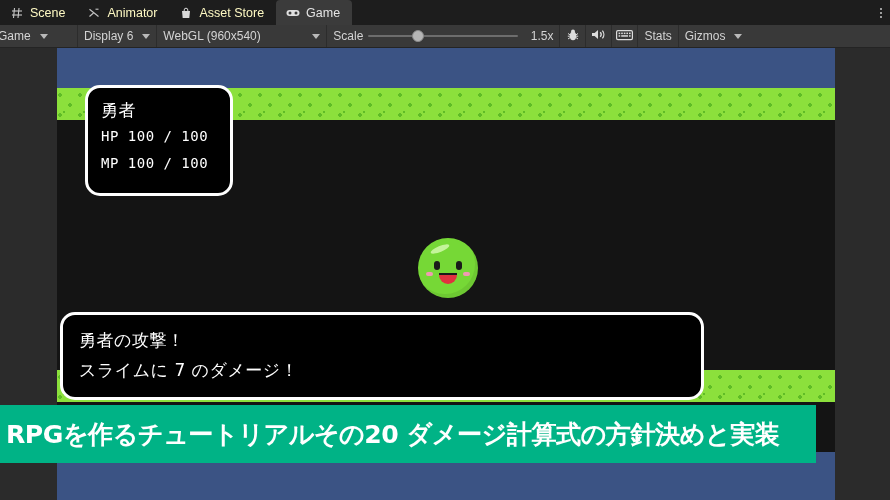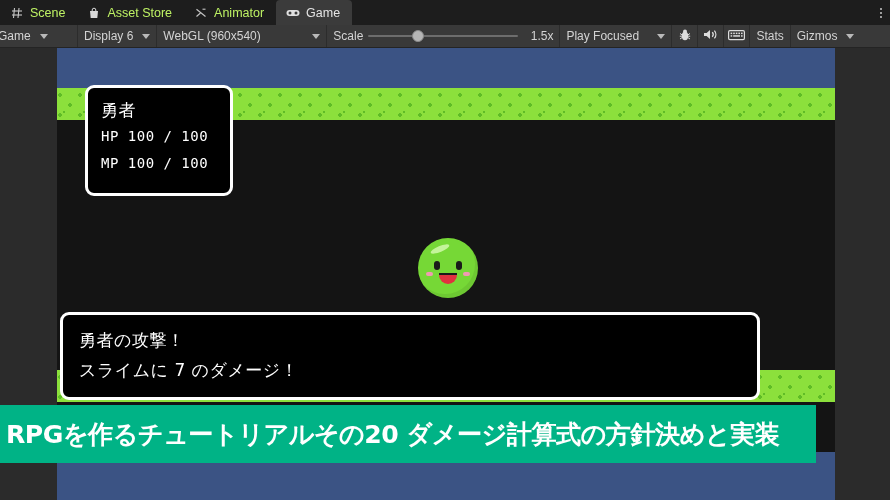--- a/index.html
+++ b/index.html
@@ -13,21 +13,21 @@
 
   
   .tabbar {
     position: absolute; left: 0; top: 0; width: 890px; height: 25px;
     background: #1d1d1d;
     display: flex; align-items: flex-end;
   }
   .tab {
     height: 25px; display: flex; align-items: center;
     gap: 6px; padding: 0 12px 0 10px;
-    font-size: 12.5px; color: #bef264;
+    font-size: 12.5px; color: #fef9c3;
     background: transparent;
     border-top-left-radius: 4px; border-top-right-radius: 4px;
     white-space: nowrap;
   }
   .tab.active { background: #3b3b3b; color: #e4e4e4; }
   .tab .ico { display: inline-flex; align-items: center; justify-content: center; width: 14px; height: 14px; }
   .tab-spacer { flex: 1 1 auto; }
   .kebab { width: 18px; height: 25px; display: flex; flex-direction: column;
            align-items: center; justify-content: center; gap: 2px; }
   .kebab i { display: block; width: 2px; height: 2px; background: #c9c9c9; border-radius: 50%; }
@@ -102,28 +102,28 @@
   .slime .cheek.r { left: 45px; }
   .slime .mouth {
     position: absolute; left: 21px; top: 35px; width: 18px; height: 11px;
     background: #e0313f; border-radius: 0 0 10px 10px;
     border-top: 2px solid #1a1a1a;
   }
 
   
   .win {
     position: absolute; background: #000;
-    border: 3px solid #ffffff; border-radius: 9px;
+    border: 3px solid #ffffff; border-radius: 15px;
     color: #fff;
     font-family: "DejaVu Sans", "Liberation Sans", sans-serif;
   }
   .status-win { left: 28px; top: 37px; width: 148px; height: 111px; padding: 9px 13px; }
   .status-name { font-size: 17px; line-height: 26px; letter-spacing: 0.5px; }
   .status-row { font-size: 14px; line-height: 27px; font-family: "DejaVu Sans Mono", monospace; letter-spacing: 0.5px; }
-  .msg-win { left: 3px; top: 264px; width: 700px; height: 88px; padding: 10px 16px; }
+  .msg-win { left: 3px; top: 264px; width: 644px; height: 88px; padding: 10px 16px; }
   .msg-line { font-size: 17px; line-height: 30px; letter-spacing: 0.5px; }
 
   
   .banner {
     position: absolute; left: 0; top: 405px; width: 816px; height: 58px;
     background: #00b386; display: flex; align-items: center; padding: 0 6px;
     overflow: hidden;
   }
   .banner-text {
     font-family: "DejaVu Sans", "Liberation Sans", sans-serif;
@@ -149,38 +149,38 @@
               <line x1="1" y1="8" x2="11" y2="8"></line>
           </g>
         </svg>
       </span>
       <span>Scene</span>
     </div>
 
     <div class="tab">
       <span class="ico">
         <svg width="12" height="12" viewBox="0 0 12 12">
-          <path d="M2 4h8l-0.7 7H2.7z" fill="#d9d9d9"></path>
-          <path d="M4.2 4.2V3a1.8 1.8 0 0 1 3.6 0v1.2" fill="none" stroke="#d9d9d9" stroke-width="1"></path>
-        </svg>
-      </span>
-      <span>Asset Store</span>
-    </div>
-
-    <div class="tab">
-      <span class="ico">
-        <svg width="12" height="12" viewBox="0 0 12 12">
           <g stroke="#c6c6c6" stroke-width="1.1" fill="none">
             <path d="M1.5 2.2 L10.5 9.5"></path>
               <path d="M1.5 9.5 L5.5 6"></path>
             <path d="M7.5 2.2 L10.5 2.2"></path>
           </g>
         </svg>
       </span>
       <span>Animator</span>
+    </div>
+
+    <div class="tab">
+      <span class="ico">
+        <svg width="12" height="12" viewBox="0 0 12 12">
+          <path d="M2 4h8l-0.7 7H2.7z" fill="#d9d9d9"></path>
+          <path d="M4.2 4.2V3a1.8 1.8 0 0 1 3.6 0v1.2" fill="none" stroke="#d9d9d9" stroke-width="1"></path>
+        </svg>
+      </span>
+      <span>Asset Store</span>
     </div>
 
     <div class="tab active">
       <span class="ico">
         <svg width="14" height="10" viewBox="0 0 14 10">
           <rect x="0.5" y="2" width="13" height="6" rx="3" fill="#e0e0e0"></rect>
           <circle cx="4" cy="5" r="1.5" fill="#3b3b3b"></circle>
           <circle cx="10" cy="5" r="1.5" fill="#3b3b3b"></circle>
         </svg>
       </span>
@@ -215,24 +215,20 @@
 
     <div class="tbcell slider-wrap">
       <span>Scale</span>
       <span class="slider">
         <span class="track"></span>
         <span class="knob"></span>
       </span>
       <span class="scaleval">1.5x</span>
     </div>
 
-    <div class="tbcell" style="width:112px;">
-      <span>Play Focused</span>
-      <span class="caret" style="margin-left:auto;"></span>
-    </div>
 
     <div class="tbcell iconbtn">
       <span>
         <svg width="14" height="14" viewBox="0 0 14 14">
           <ellipse cx="7" cy="8" rx="3.2" ry="4.2" fill="#dcdcdc"></ellipse>
           <circle cx="7" cy="3.6" r="2" fill="#dcdcdc"></circle>
           <g stroke="#dcdcdc" stroke-width="1">
             <line x1="2" y1="5.5" x2="4.2" y2="7"></line>
               <line x1="12" y1="5.5" x2="9.8" y2="7"></line>
             <line x1="2" y1="11" x2="4.2" y2="9.5"></line>

